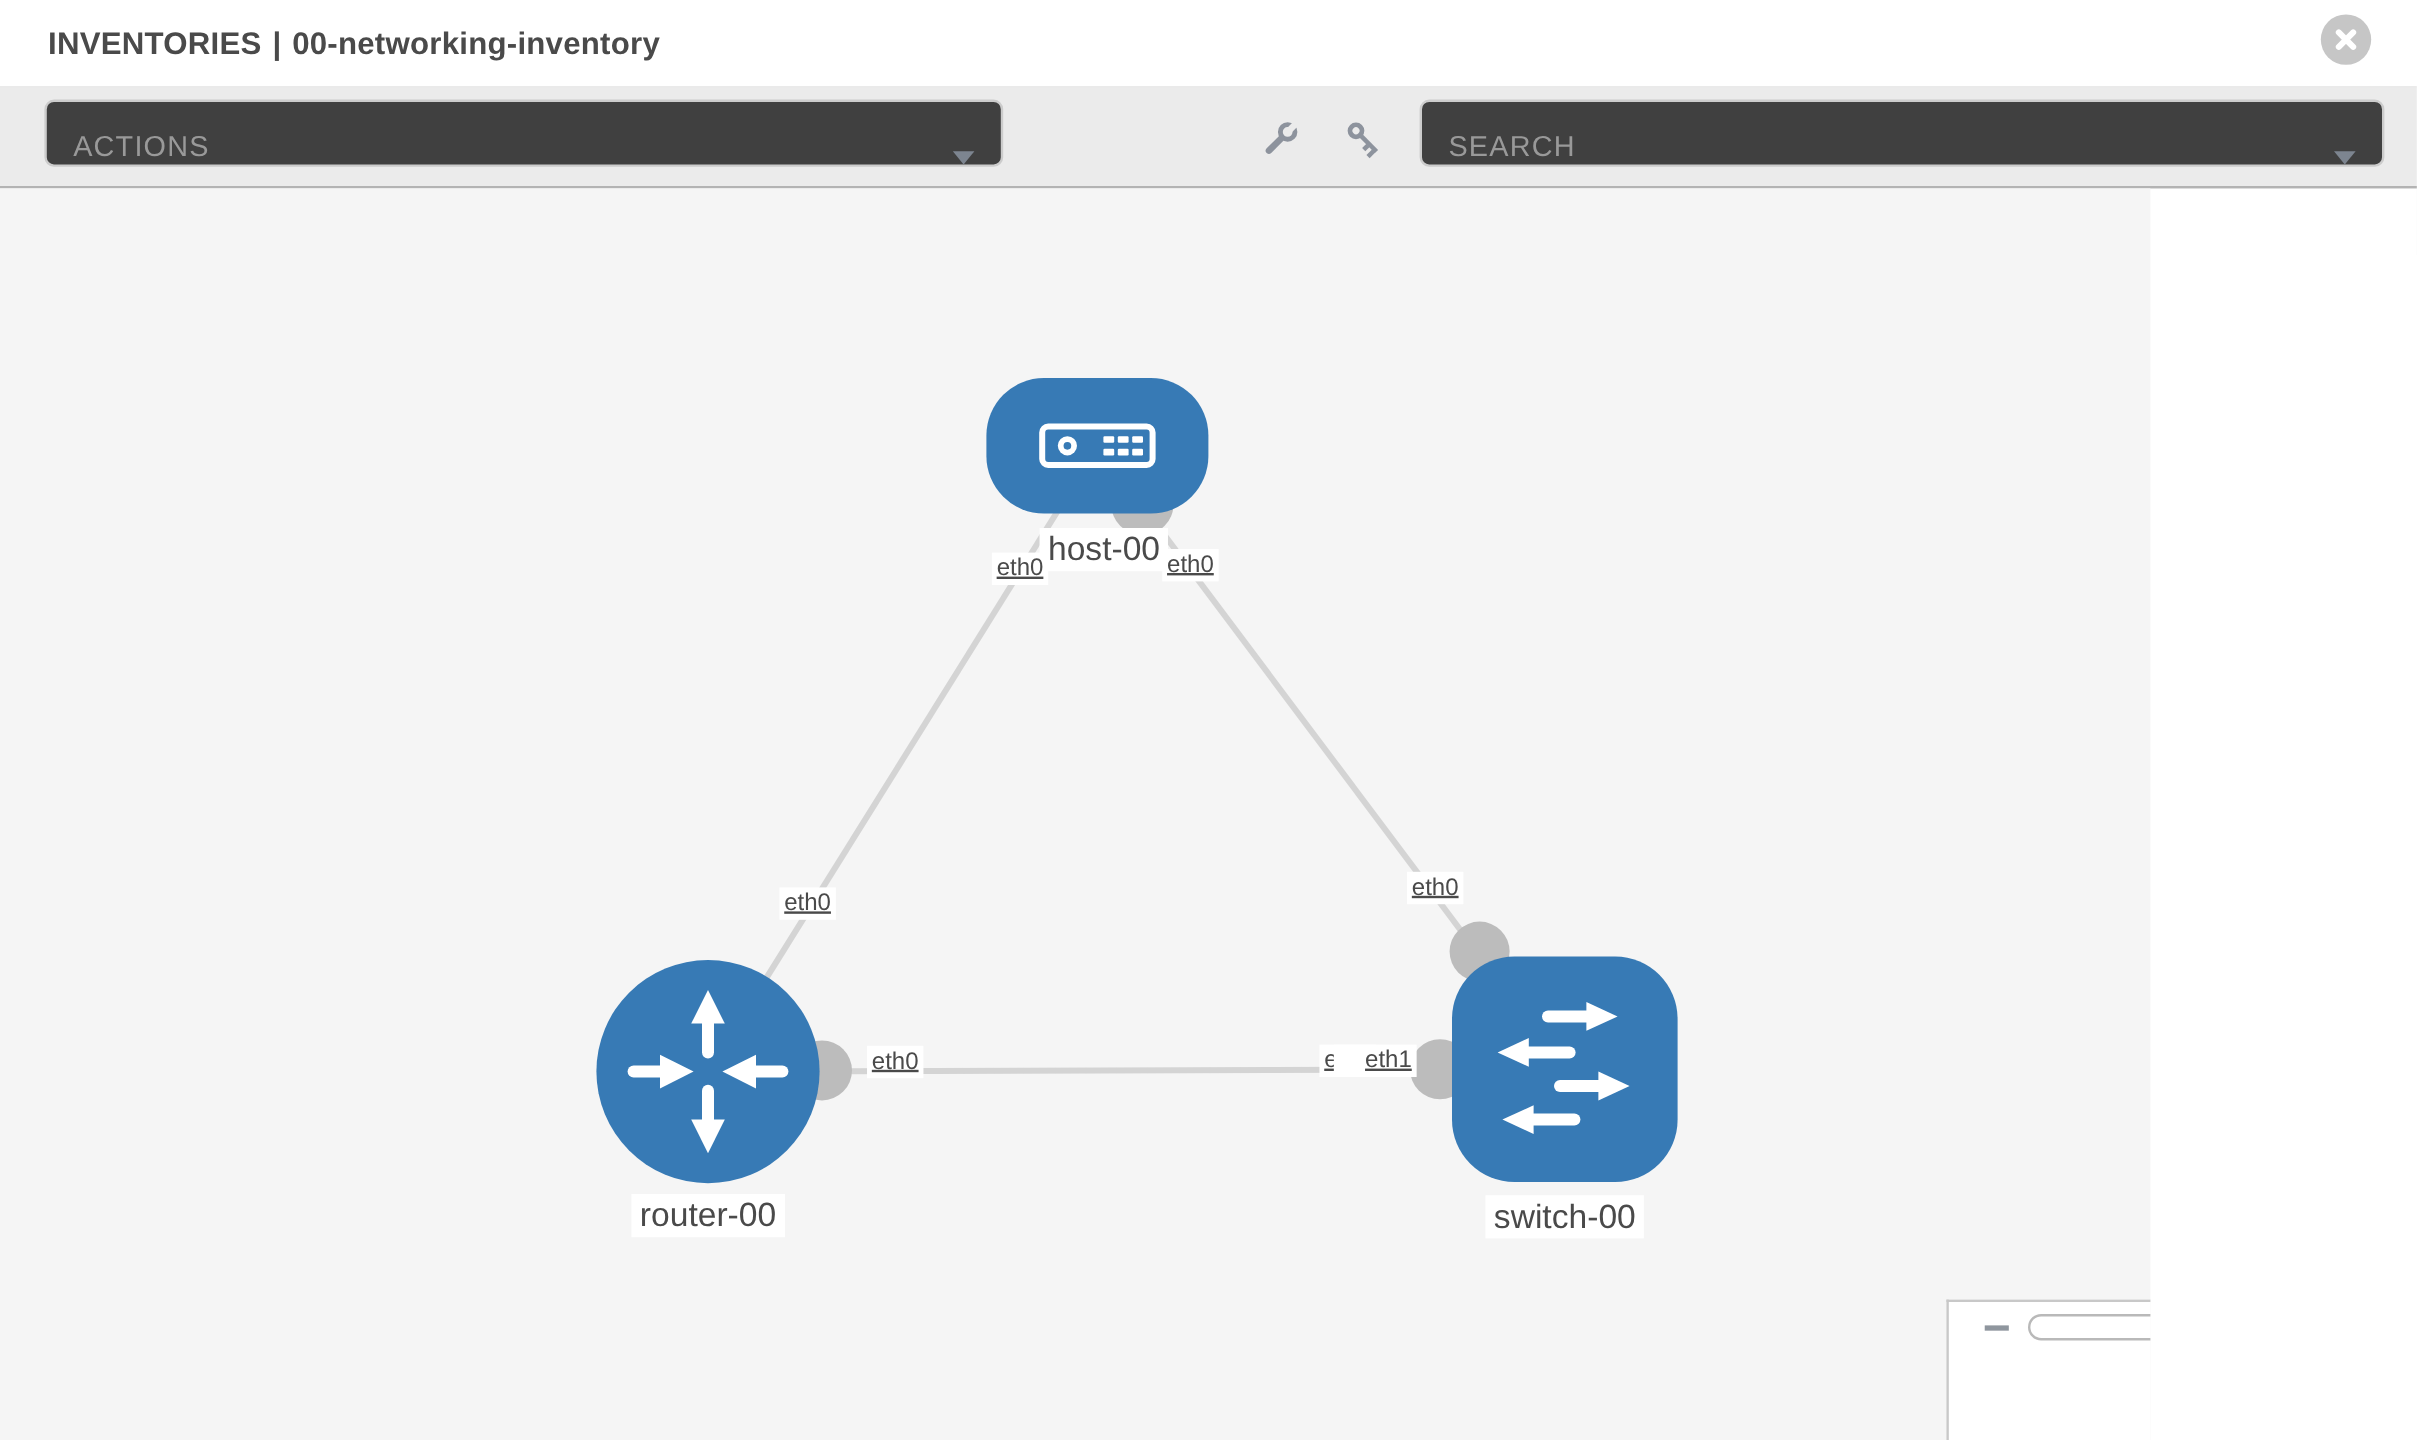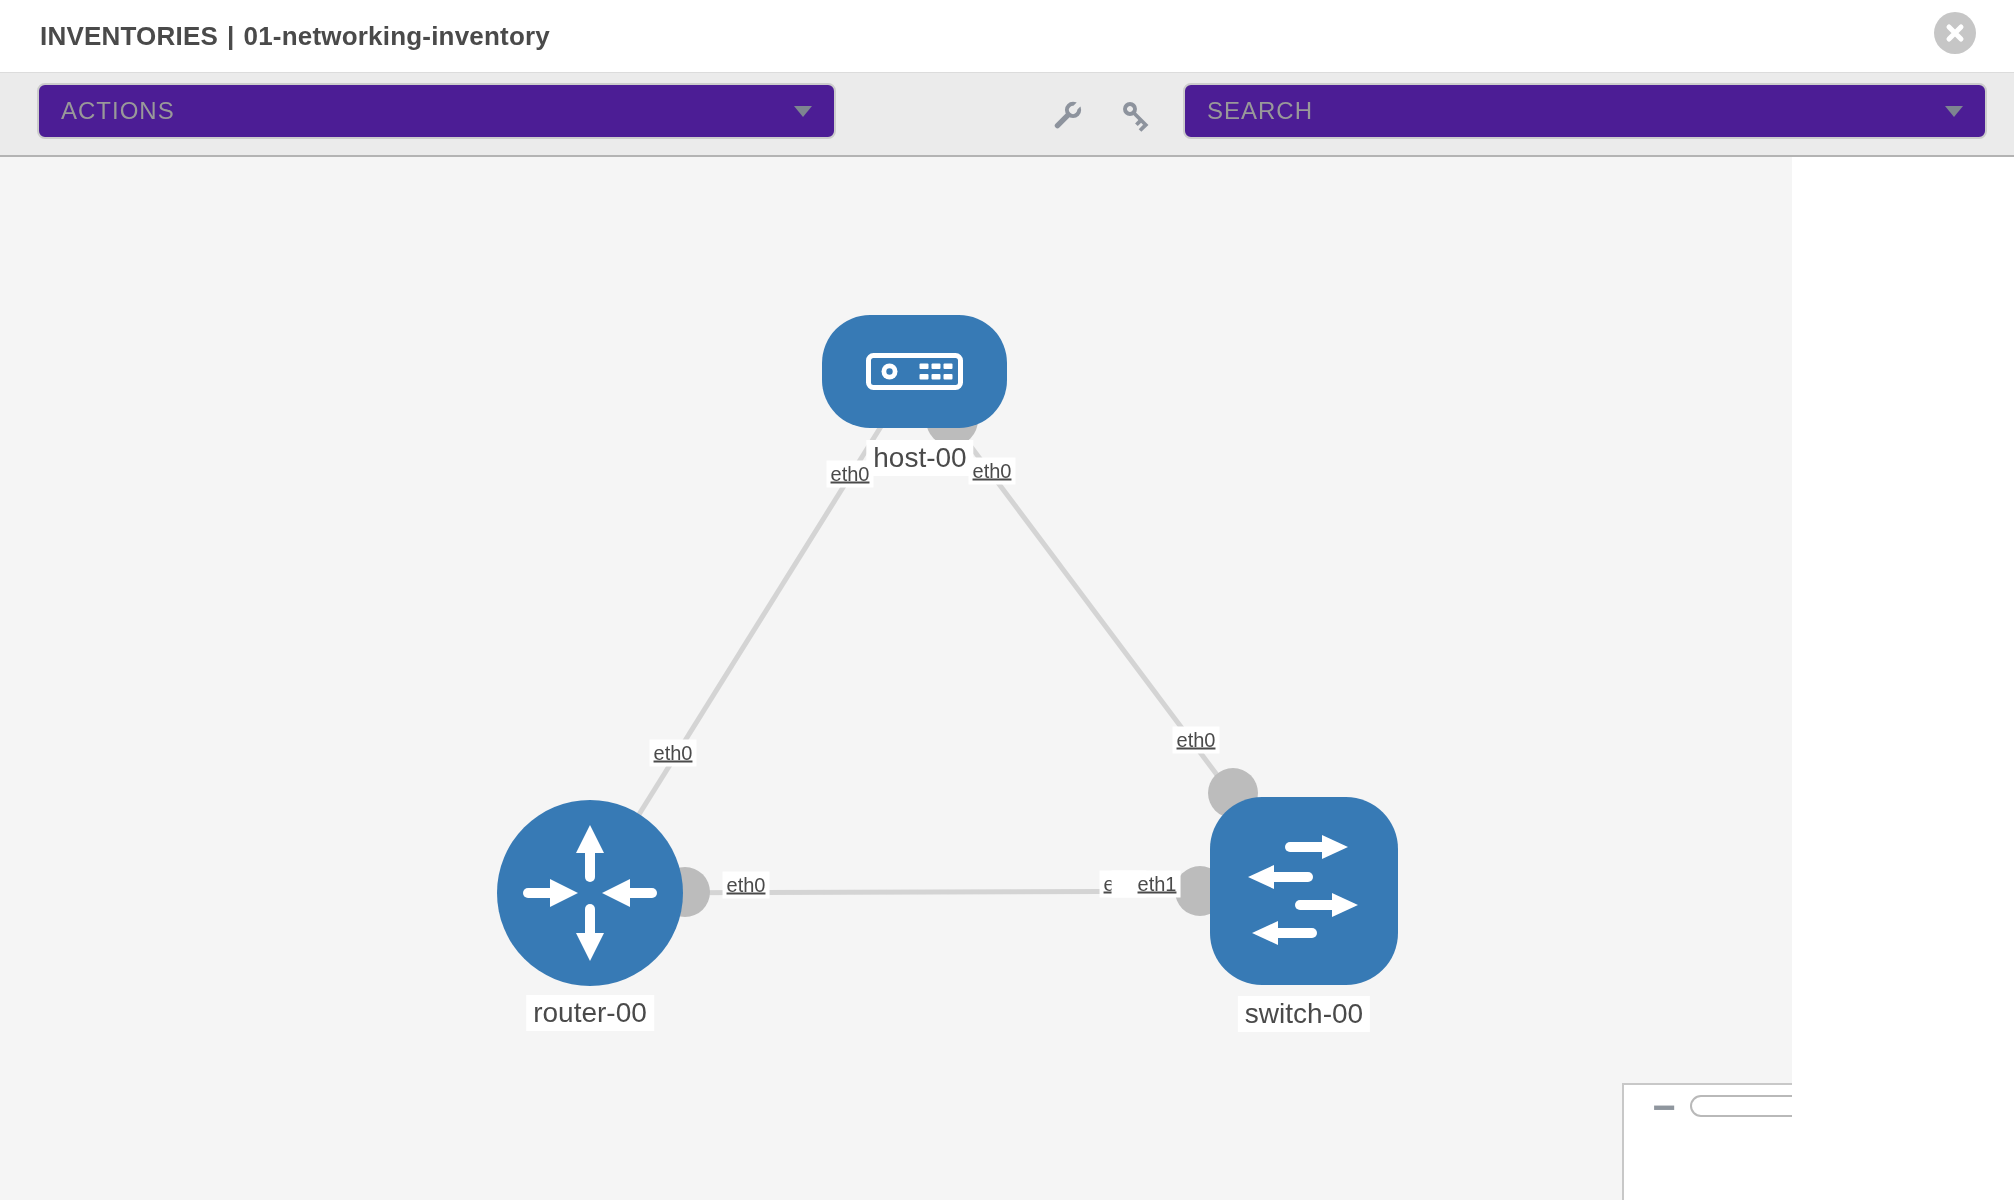--- a/index.html
+++ b/index.html
@@ -21,23 +21,23 @@
   .close-btn{
     position:absolute;right:38px;top:12px;width:42px;height:42px;border-radius:50%;
     background:#c6c6c6;cursor:pointer;display:flex;align-items:center;justify-content:center;
   }
   
   .tbar{
     position:absolute;left:0;top:73px;width:2014px;height:84px;
     background:#ebebeb;border-bottom:2px solid #b3b3b3;box-sizing:border-box;
   }
   .dropdown{
-    position:absolute;top:10px;height:56px;background:#4c1d95;
+    position:absolute;top:10px;height:56px;background:#404040;
     border:2px solid #cccccc;border-radius:8px;box-sizing:border-box;
-    display:flex;align-items:center;justify-content:space-between;
+    display:flex;align-items:flex-end;justify-content:space-between;
     padding:0 22px;cursor:pointer;
   }
   .dropdown .dd-label{font-size:24px;color:#999999;letter-spacing:1px;}
   .caret{
     width:0;height:0;border-left:9px solid transparent;border-right:9px solid transparent;
     border-top:11px solid #7d8590;margin-left:16px;
   }
   .dd-actions{left:37px;width:799px;}
   .dd-search{left:1183px;width:804px;}
   .tool-ico{
@@ -83,21 +83,21 @@
   }
   .slider-thumb{
     position:absolute;left:157px;top:-7px;width:32px;height:32px;border-radius:50%;
     background:#377ab5;cursor:grab;
   }
 </style>
 </head>
 <body>
 
 <div class="hdr">
-  <h1><span>INVENTORIES</span><span>|</span><span>01-networking-inventory</span></h1>
+  <h1><span>INVENTORIES</span><span>|</span><span>00-networking-inventory</span></h1>
   <div class="close-btn">
     <svg width="22" height="22" viewBox="0 0 22 22">
       <path d="M5 5 L17 17 M17 5 L5 17" stroke="#ffffff" stroke-width="5" stroke-linecap="round" fill="none"></path>
     </svg>
   </div>
 </div>
 
 <div class="tbar">
   <div class="dropdown dd-actions">
     <span class="dd-label">ACTIONS</span>

